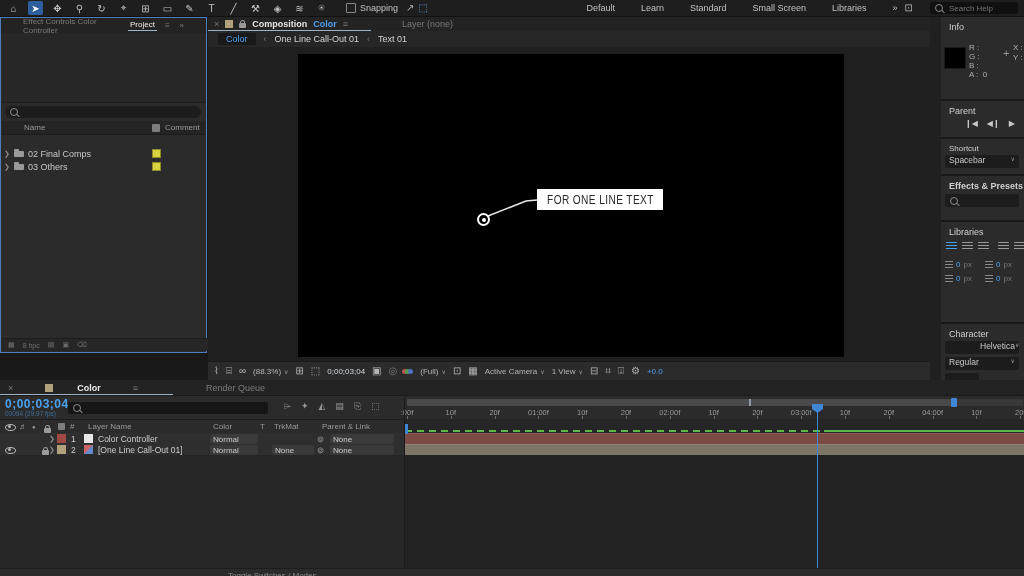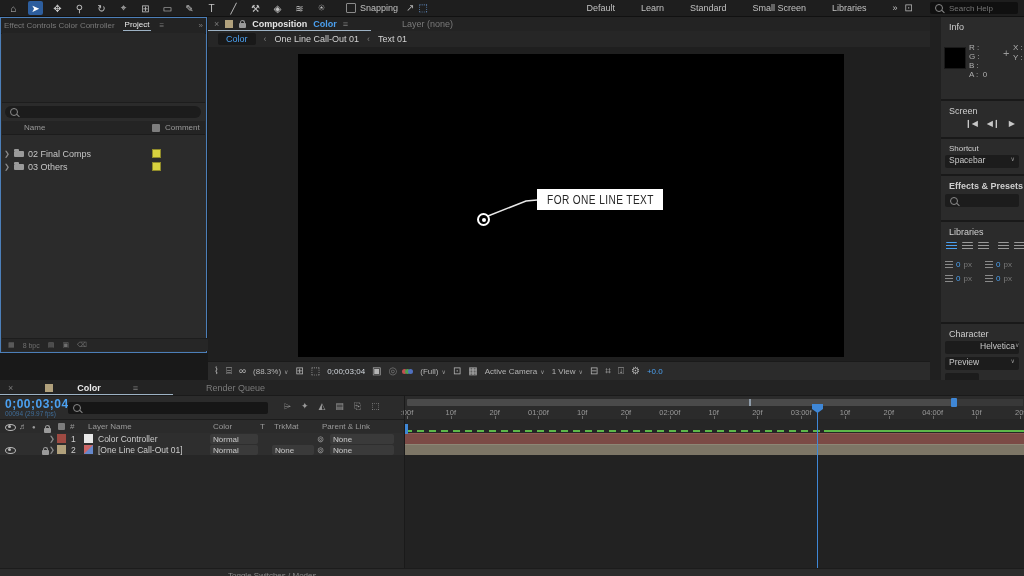--- a/index.html
+++ b/index.html
@@ -17,21 +17,21 @@
   #snapwrap{display:flex;align-items:center;gap:4px;margin-left:10px;}
   .chk{width:8px;height:8px;border:1px solid #8a8a8a;border-radius:1px;background:#1e1e1e;}
   #ws{display:flex;gap:26px;margin-left:auto;font-size:9px;color:#c0c0c0;}
   #helpbox{display:flex;align-items:center;gap:4px;background:#101010;border-radius:2px;height:12px;padding:0 5px;margin-left:10px;}
   #helpbox input{background:transparent;border:none;color:#9a9a9a;font-size:8px;width:62px;}
   .mag{display:inline-block;width:6px;height:6px;border:1px solid #8a8a8a;border-radius:50%;position:relative;}
   .mag::after{content:"";position:absolute;width:4px;height:1px;background:#8a8a8a;transform:rotate(45deg);right:-3px;bottom:-1px;}
 
   
   #project{left:0;top:17px;width:207px;height:336px;background:#2b2b2b;border:1px solid #4c7fb9;box-sizing:border-box;}
-  #proj-tabs{height:15px;background:#232323;display:flex;align-items:center;font-size:8px;padding:0 3px;gap:10px;border-bottom:1px solid #1a1a1a;}
+  #proj-tabs{height:15px;background:#232323;display:flex;align-items:center;font-size:8px;padding:0 22px;gap:10px;border-bottom:1px solid #1a1a1a;}
   .tab-active{color:#ececec;position:relative;padding-bottom:2px;}
   .tab-active::after{content:"";position:absolute;left:-2px;right:-2px;bottom:0;height:1px;background:#9db2c4;}
   #proj-preview{position:absolute;left:1px;top:15px;width:203px;height:69px;background:#272727;border-bottom:1px solid #1d1d1d;}
   #proj-search{position:absolute;left:4px;top:88px;width:196px;height:12px;background:#1c1c1c;border-radius:6px;display:flex;align-items:center;gap:4px;padding:0 5px;box-sizing:border-box;}
   #proj-cols{position:absolute;left:1px;top:103px;width:203px;height:13px;background:#242424;border-bottom:1px solid #1c1c1c;font-size:8px;color:#9a9a9a;display:flex;align-items:center;}
   .prow{position:absolute;left:1px;width:203px;height:13px;display:flex;align-items:center;font-size:9px;color:#c6c6c6;}
   .exp{color:#8a8a8a;font-size:7px;width:10px;text-align:center;}
   .folder{display:inline-block;width:10px;height:6px;background:#9a9a9a;border-radius:1px;position:relative;margin:0 4px 0 2px;}
   .folder::before{content:"";position:absolute;top:-2px;left:0;width:5px;height:2px;background:#9a9a9a;border-radius:1px 1px 0 0;}
   .label-sq{position:absolute;left:150px;width:9px;height:9px;border:1px solid #8f8a2a;box-sizing:border-box;}
@@ -263,21 +263,21 @@
       <div><span>A :</span>&nbsp;&nbsp;<span>0</span></div>
     </div>
     <div style="position:absolute;left:62px;top:30px;font-size:11px;color:#9a9a9a;">+</div>
     <div style="position:absolute;left:72px;top:26px;font-size:8px;line-height:10px;color:#b0b0b0;">
       <div>X :</div>
       <div>Y :</div>
     </div>
   </div>
 
   <div class="rpanel" style="height:36px;">
-    <div class="rtitle">Screen</div>
+    <div class="rtitle">Parent</div>
     <div style="position:absolute;left:24px;top:18px;display:flex;gap:9px;font-size:8px;color:#c8c8c8;">
       <span>❙◀</span>
       <span>◀❙</span>
       <span>▶</span>
       <span>❙▶</span>
     </div>
   </div>
 
   <div class="rpanel" style="height:35px;">
     <div class="rtitle dim" style="font-size:8px;">Shortcut</div>
@@ -326,21 +326,21 @@
     </div>
   </div>
 
   <div class="rpanel" style="height:60px;">
     <div class="rtitle">Character</div>
     <div class="dd" style="top:17px;padding-left:35px;">
       <span>Helvetica</span>
       <span class="caret">∨</span>
     </div>
     <div class="dd" style="top:33px;">
-      <span>Preview</span>
+      <span>Regular</span>
       <span class="caret">∨</span>
     </div>
     <div class="dd" style="top:49px;width:34px;"></div>
   </div>
 </div>
 
 <div id="timeline" class="abs">
   <div id="tl-tabs">
     <span class="dim">×</span>
     <span style="width:8px;height:8px;background:#b1a17c;display:inline-block;margin-left:24px;"></span>

